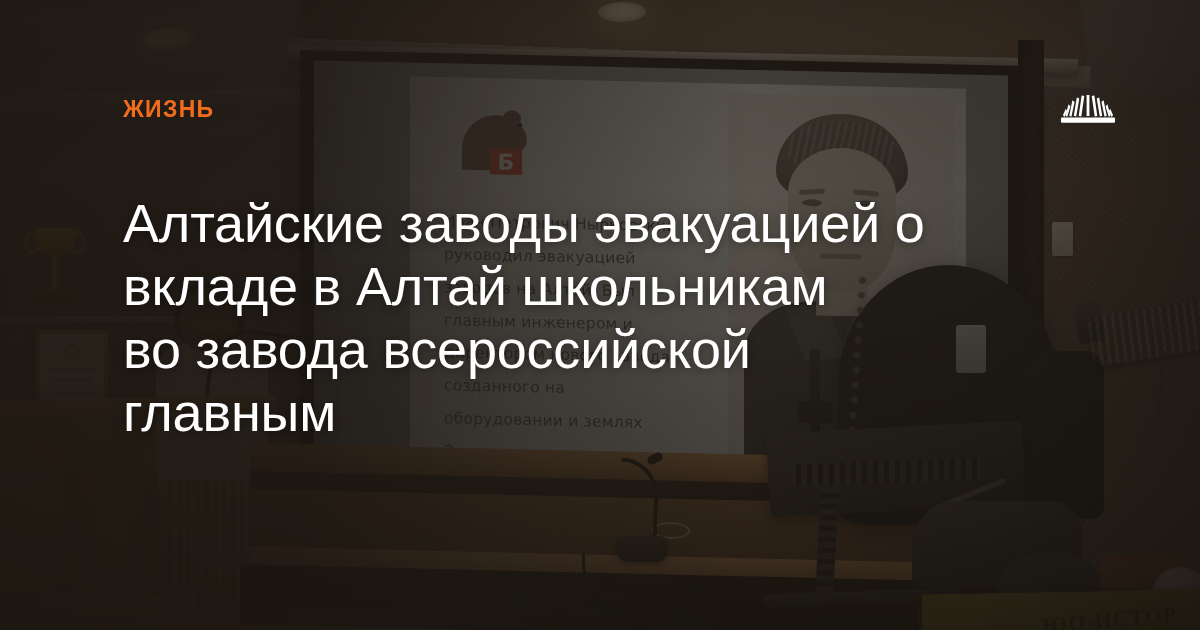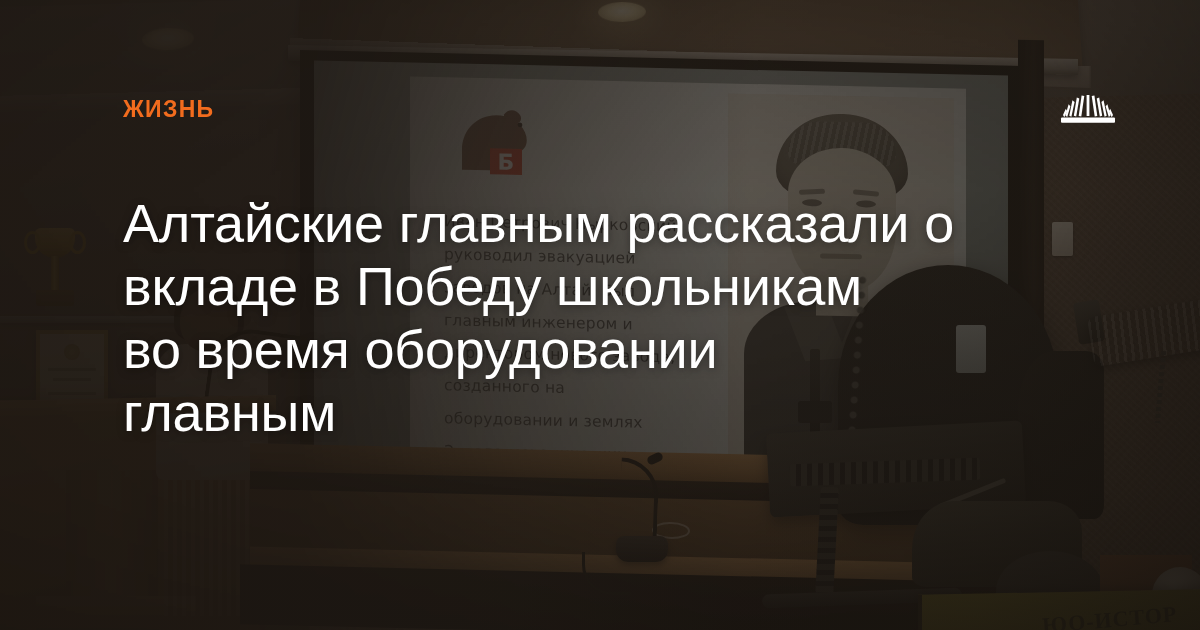--- a/index.html
+++ b/index.html
@@ -724,20 +724,20 @@
           <path d="M39.2 5.4 L36.7 6.5 L39.8 24.6 L42.2 23.8 Z"></path>
           <path d="M43.6 8.3 L41.4 9.9 L44.6 24.8 L46.7 23.7 Z"></path>
           <path d="M47.4 12.2 L45.6 14.3 L48.8 25 L50.6 23.4 Z"></path>
           <path d="M50.2 16.8 L48.8 19.2 L51.7 25.2 L53 23 Z"></path>
           <rect x="1" y="25.6" width="54" height="5.2" rx="1"></rect>
         </g>
       </svg>
     </div>
 
     <div class="headline">
-      <div>Алтайские главным рассказали о</div>
-      <div>вкладе в Победу школьникам</div>
-      <div>во время оборудовании</div>
+      <div>Алтайские заводы эвакуацией о</div>
+      <div>вкладе в Алтай школьникам</div>
+      <div>во завода всероссийской</div>
       <div>главным</div>
     </div>
 
   </div>
 </div>
 
 </body></html>

